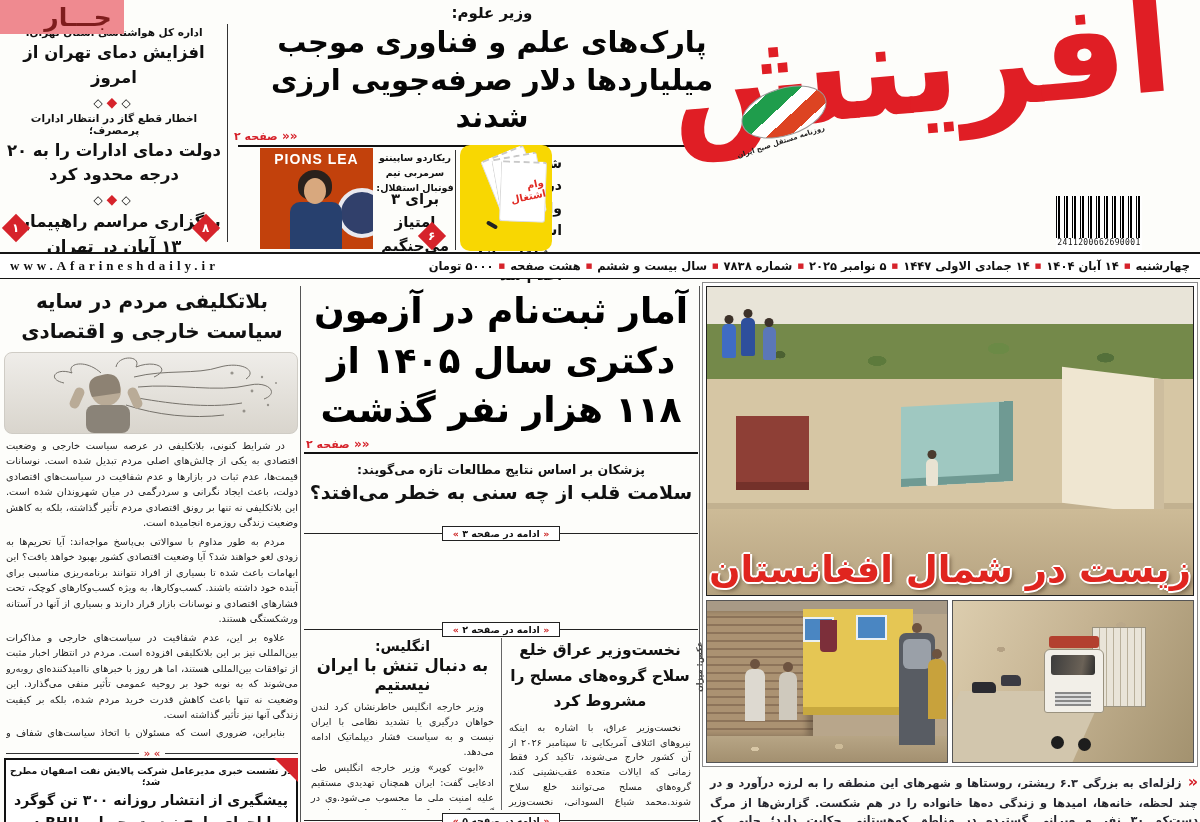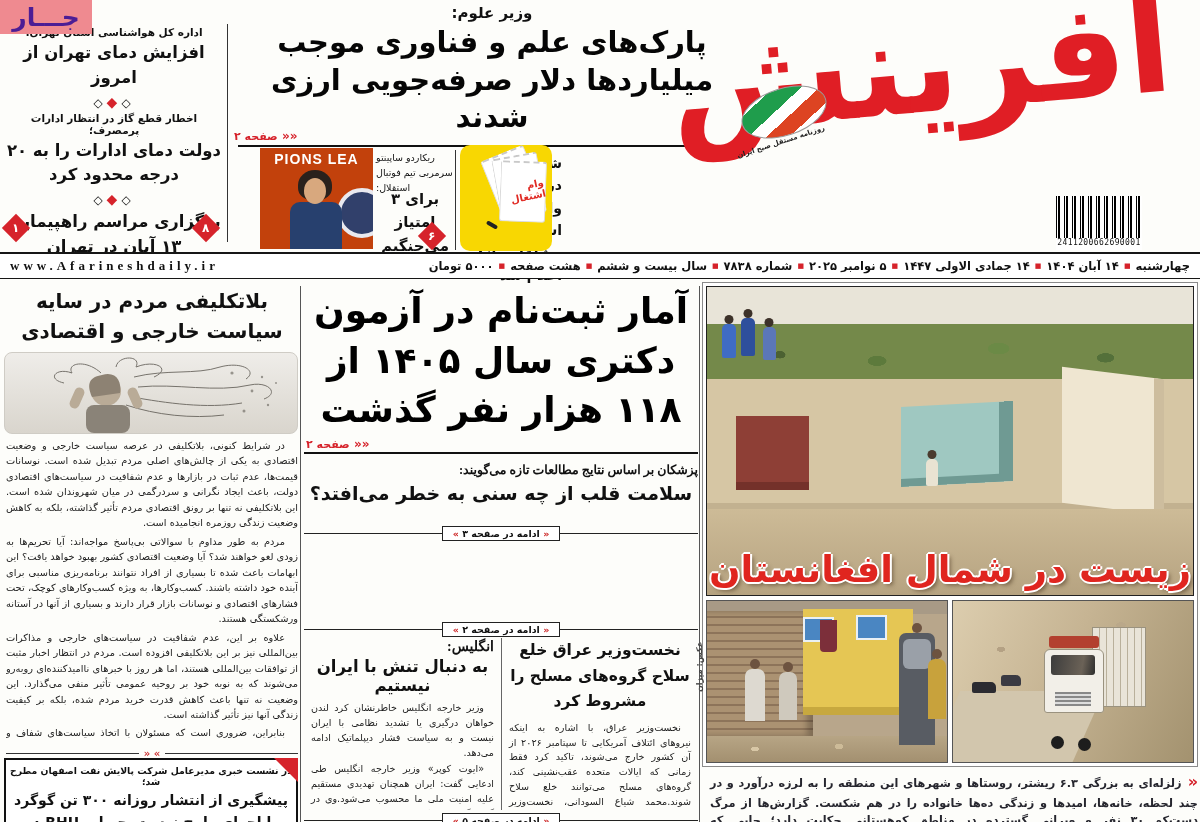--- a/index.html
+++ b/index.html
@@ -2,23 +2,23 @@
 <html lang="fa" dir="rtl"><head>
 <meta charset="utf-8">
 <style>
   html,body{margin:0;padding:0;background:#888;}
   .page{position:relative;width:1200px;height:822px;margin:0 auto;background:#fdfdfa;
         overflow:hidden;direction:rtl;font-family:"DejaVu Sans",sans-serif;color:#111;
         border-bottom:2px solid #555;}
   .abs{position:absolute;}
 
   
-  .watermark{left:0;top:0;width:92px;height:34px;background:#ef8a90;color:#4c1d95;
+  .watermark{left:0;top:0;width:92px;height:34px;background:#ef8a90;color:#7f1d1d;
              font-weight:bold;font-size:25px;display:flex;align-items:center;justify-content:center;
-             z-index:9;letter-spacing:-1px;}
+             z-index:9;letter-spacing:-1px;padding-left:32px;}
 
   
   .wcol{left:6px;top:24px;width:216px;text-align:center;}
   .w-kicker{font-size:10.5px;font-weight:bold;margin-top:2px;}
   .w-title{font-size:16.5px;font-weight:bold;line-height:1.5;margin-top:3px;}
   .dia{font-size:12px;letter-spacing:4px;margin:3px 0 2px;color:#111;}
   .dia .mid{color:#d6232b;font-size:14px;}
   .vrule{width:1px;background:#333;}
   .pgdiamond{width:20px;height:20px;background:#d6232b;transform:rotate(45deg);
              display:flex;align-items:center;justify-content:center;z-index:3;}
@@ -28,21 +28,21 @@
   .tophead{left:238px;top:4px;width:508px;text-align:center;padding-bottom:8px;
            border-bottom:2px solid #111;}
   .tophead .kick{font-size:15px;font-weight:bold;}
   .tophead .ttl{font-size:29px;font-weight:bold;line-height:1.3;margin-top:2px;color:#060606;}
   .pgref{color:#d6232b;font-size:11px;font-weight:bold;white-space:nowrap;}
   .pgref::before{content:"«« ";font-size:12px;}
   .tophead .pgref{position:absolute;left:-4px;bottom:2px;}
 
   
   .fb{left:232px;top:142px;width:222px;height:110px;}
-  .fb-kicker{position:absolute;left:144px;top:8px;width:78px;font-size:9.5px;font-weight:normal;text-align:left;line-height:1.6;}
+  .fb-kicker{position:absolute;left:144px;top:8px;width:78px;font-size:9.5px;font-weight:bold;text-align:center;line-height:1.6;}
   .fb-title{position:absolute;left:144px;top:46px;width:78px;font-size:15px;font-weight:bold;text-align:center;line-height:1.55;}
   .fb-photo{position:absolute;left:28px;top:6px;width:113px;height:101px;background:#c2410c;overflow:hidden;}
   .fb-photo .cl{position:absolute;top:3px;left:0;width:100%;text-align:center;color:#fff;
                 font-family:"Liberation Sans",sans-serif;font-weight:bold;font-size:14px;letter-spacing:1px;direction:ltr;}
   .fb-hair{position:absolute;left:38px;top:22px;width:34px;height:30px;background:#2a211c;border-radius:50% 50% 40% 40%;}
   .fb-face{position:absolute;left:44px;top:30px;width:22px;height:26px;background:#d8a87e;border-radius:50%;}
   .fb-body{position:absolute;left:30px;top:54px;width:52px;height:50px;background:#27406e;border-radius:10px 10px 0 0;}
   .fb-logo{position:absolute;right:-14px;top:40px;width:42px;height:42px;border-radius:50%;border:4px solid #e9e9ef;background:#31406b;}
 
   
@@ -96,21 +96,21 @@
             padding:5px 2px 0;overflow:visible;background:#fff;}
   .corner{position:absolute;top:-2px;right:-2px;width:0;height:0;border-top:24px solid #d6232b;border-left:24px solid transparent;}
   .box-kicker{font-size:9.3px;font-weight:bold;}
   .box-title{font-size:14px;font-weight:bold;line-height:1.55;margin-top:3px;}
 
   
   .ccol{left:304px;top:286px;width:394px;height:536px;overflow:hidden;}
   .phd-title{position:absolute;top:0;width:100%;text-align:center;font-size:36px;font-weight:bold;line-height:1.38;color:#000;}
   .pgref-row{position:absolute;top:152px;width:100%;height:14px;border-bottom:2px solid #111;}
   .pgref-row .pgref{position:absolute;left:2px;bottom:1px;}
-  .c-kicker{font-size:12.5px;font-weight:bold;text-align:right;font-family:Liberation Serif, serif;}
+  .c-kicker{font-size:12.5px;font-weight:bold;text-align:center;}
   .heart{position:absolute;top:176px;width:100%;}
   .heart-title{font-size:19px;font-weight:bold;text-align:center;white-space:nowrap;margin-top:4px;letter-spacing:-.3px;}
   .cont{display:flex;align-items:center;width:100%;}
   .cont .l{flex:1;height:1px;background:#222;}
   .cont .tagbox{border:1px solid #222;font-size:9.5px;font-weight:bold;padding:1px 10px;background:#fff;white-space:nowrap;}
   .cont .tagbox::before{content:"« ";color:#c22;}
   .cont .tagbox::after{content:" »";color:#c22;}
   .tag1{position:absolute;top:240px;}
   .bar-ttl{position:absolute;top:260px;width:100%;text-align:center;font-size:23px;font-weight:bold;line-height:1.6;}
   .tag2{position:absolute;top:336px;}

